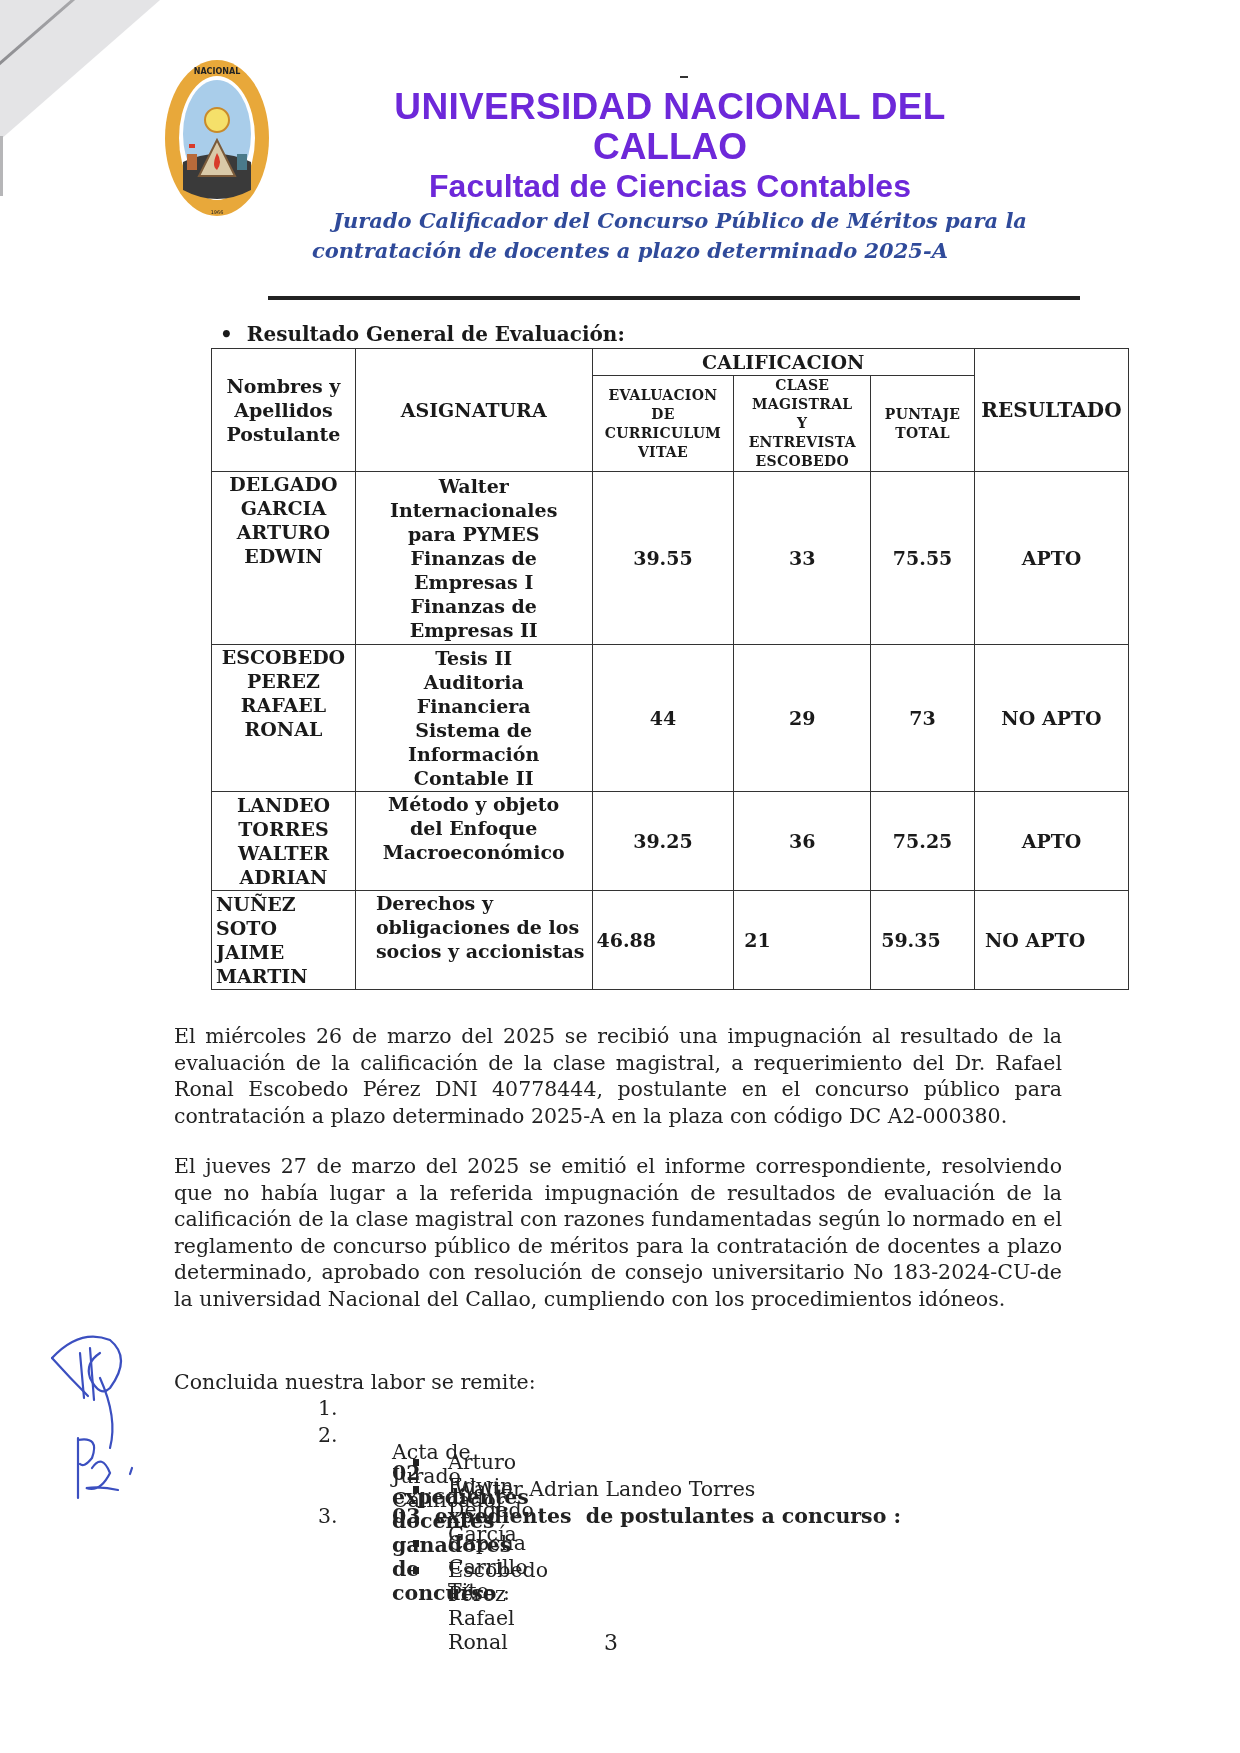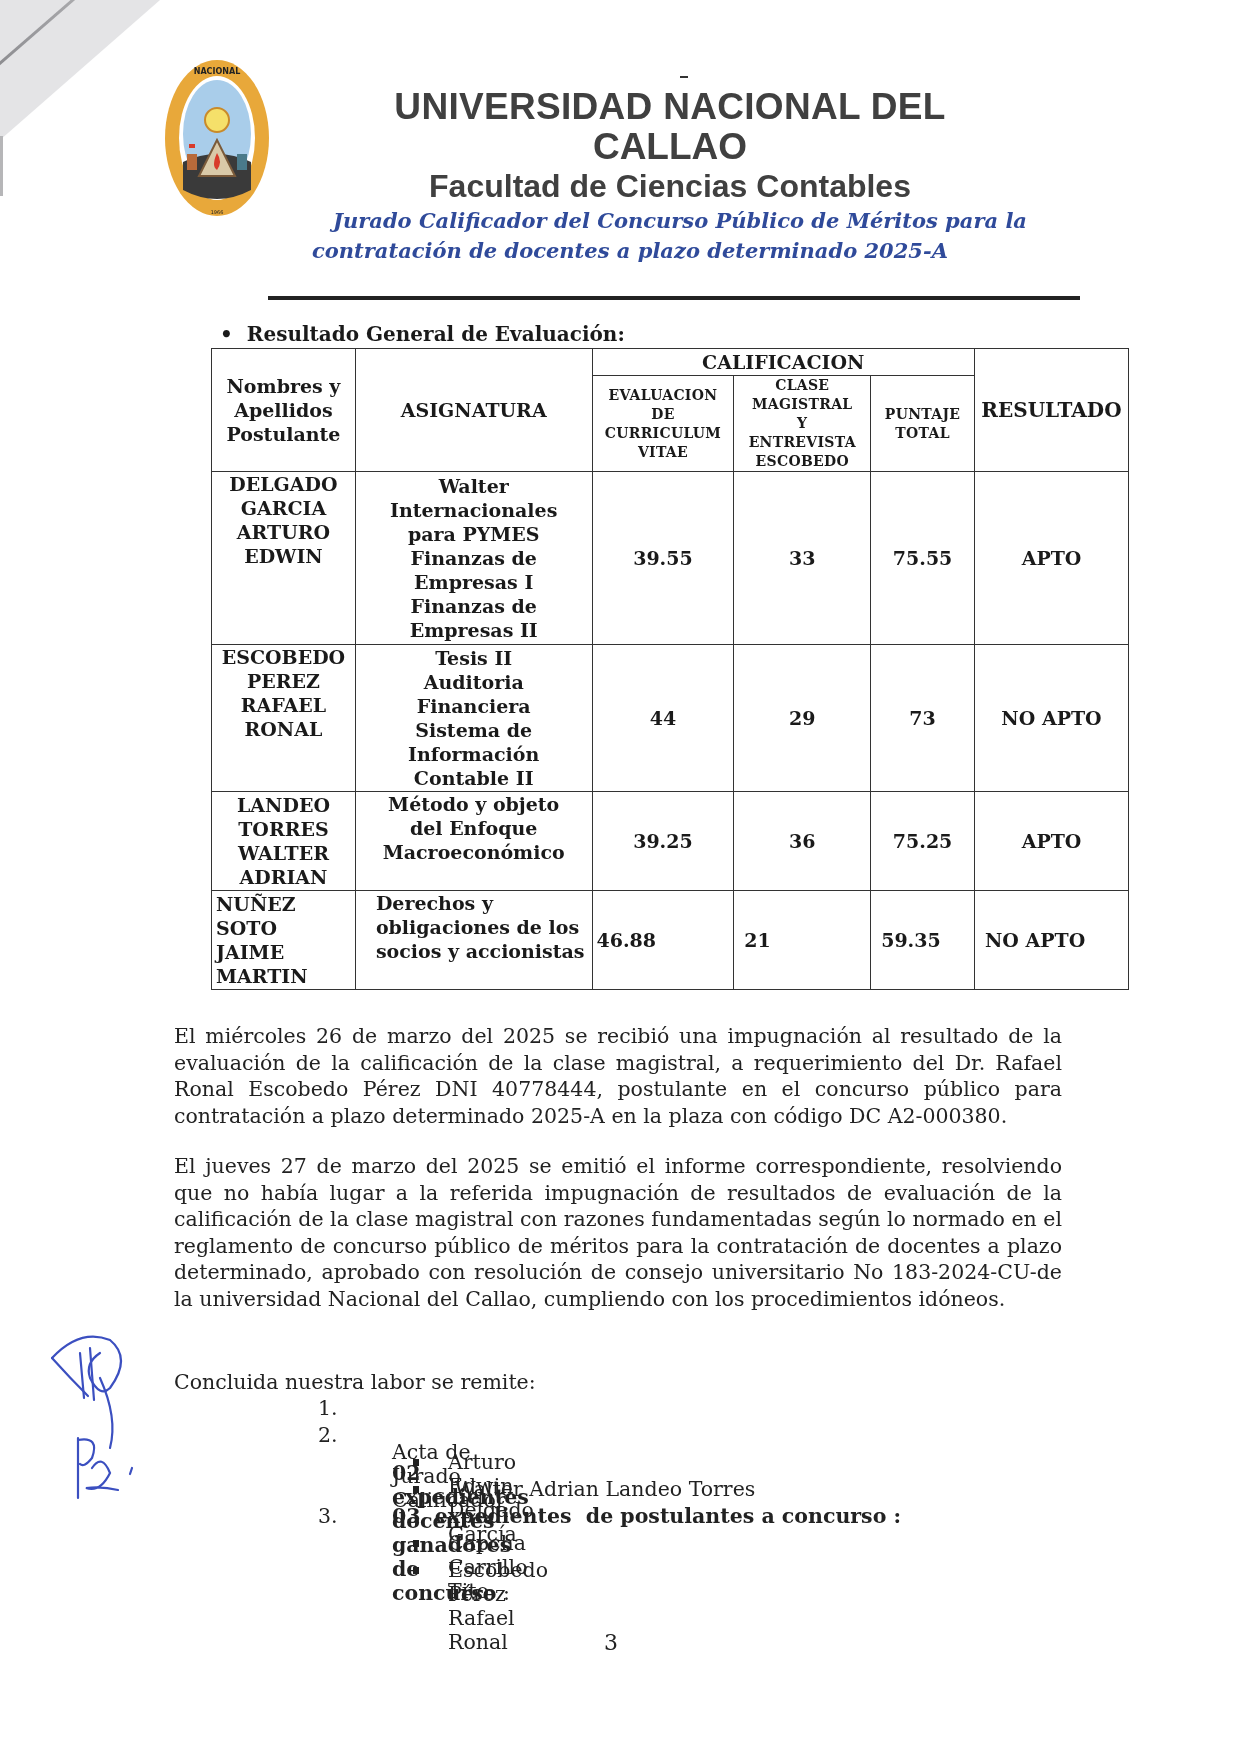--- a/index.html
+++ b/index.html
@@ -15,21 +15,21 @@
   .fold-edge {
     position: absolute; left: -10px; top: 70px; width: 215px; height: 3px;
     background: linear-gradient(90deg, #8a8a8e, #c6c6c8);
     transform: rotate(-41deg); transform-origin: left top;
   }
   .left-edge { position:absolute; left:0; top:136px; width:3px; height:60px; background:#b6b6b8; }
 
   .logo { position: absolute; left: 163px; top: 58px; width: 108px; height: 160px; }
 
   .hdr { position: absolute; left: 270px; width: 800px; text-align: center;
-         font-family: "Liberation Sans", "DejaVu Sans", sans-serif; font-weight: bold; color: #404040; }
+         font-family: "Liberation Sans", "DejaVu Sans", sans-serif; font-weight: bold; color: #6d28d9; }
   .hdr-dash { position:absolute; left: 680px; top: 76px; width: 8px; height: 2px; background:#333; }
   .h-univ1 { top: 86px; font-size: 37px; letter-spacing: 0.3px; }
   .h-univ2 { top: 126px; font-size: 37px; }
   .h-fac   { top: 168px; font-size: 32px; }
   .sub {
     position: absolute; left: 240px; width: 860px; text-align: center;
     font-family: "DejaVu Serif", serif; font-style: italic; font-weight: bold;
     color: #2f4a9a; font-size: 21px;
   }
   .sub1 { top: 208px; left: 280px; width: 800px; }

